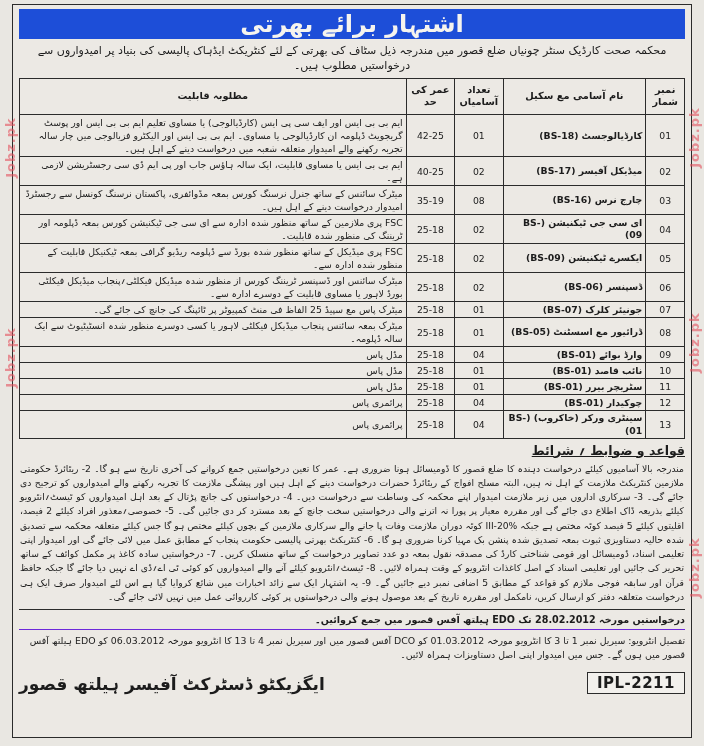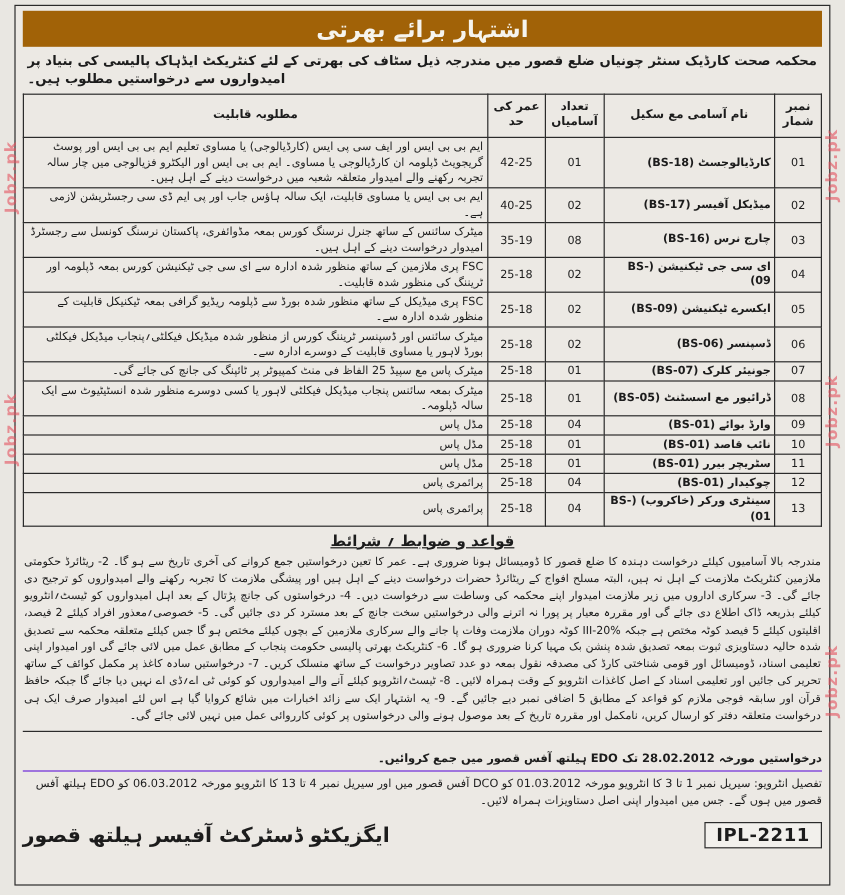--- a/index.html
+++ b/index.html
@@ -8,56 +8,56 @@
     background:#e9e7e2;
     font-family:"DejaVu Sans", sans-serif;
     color:#1c1c1c;
   }
   .ad-frame{
     position:absolute;left:12px;top:4px;width:680px;height:734px;
     box-sizing:border-box;border:1.5px solid #2b2b2b;background:#ece9e4;
     padding:4px 6px 6px 6px;
   }
   .title-bar{
-    height:30px;background:#a16207;color:#f6f4ee;
+    height:30px;background:#1d4ed8;color:#f6f4ee;
     display:flex;align-items:center;justify-content:center;
-    font-size:19px;font-weight:bold;letter-spacing:2px;
+    font-size:24px;font-weight:bold;letter-spacing:2px;
   }
   .intro{
-    direction:rtl;text-align:left;font-weight:bold;
+    direction:rtl;text-align:center;font-weight:normal;
     font-size:11px;margin:5px 4px 4px;line-height:1.35;
   }
   table.jobs{
     width:100%;border-collapse:collapse;direction:rtl;
     font-size:9.3px;table-layout:fixed;
   }
   table.jobs th, table.jobs td{
     border:1px solid #2b2b2b;padding:1px 3px;vertical-align:middle;
     overflow:hidden;
   }
   table.jobs th{
     font-size:9.8px;font-weight:bold;text-align:center;padding:5px 1px;line-height:1.3;
   }
   .col-serial{width:5.5%;text-align:center;}
   .col-post{width:21.5%;text-align:right;font-weight:bold;line-height:1.3;}
   .col-count{width:7%;text-align:center;}
   .col-age{width:7%;text-align:center;}
   .col-qualification{width:59%;text-align:right;line-height:1.4;}
   .rules{direction:rtl;margin-top:4px;}
   .rules-title{
-    text-align:center;font-weight:bold;font-size:12.5px;
+    font-weight:bold;font-size:12.5px;
     text-decoration:underline;margin:2px 0 4px;
   }
   .rules-body{
     font-size:9.2px;line-height:1.55;text-align:justify;
     padding:0 1px;
   }
   .deadline-line{
     direction:rtl;text-align:right;font-size:9.6px;font-weight:bold;
-    border-top:1px solid #2b2b2b;margin-top:5px;padding-top:16px;
+    border-top:1px solid #2b2b2b;margin-top:5px;padding-top:4px;
   }
   .interview-line{
     direction:rtl;text-align:right;font-size:9.4px;line-height:1.5;
     border-top:1px solid #6d28d9;margin-top:4px;padding-top:4px;
   }
   .footer-row{
     display:flex;justify-content:space-between;align-items:flex-end;
     margin-top:10px;
   }
   .signature{font-weight:bold;font-size:17px;direction:rtl;}

